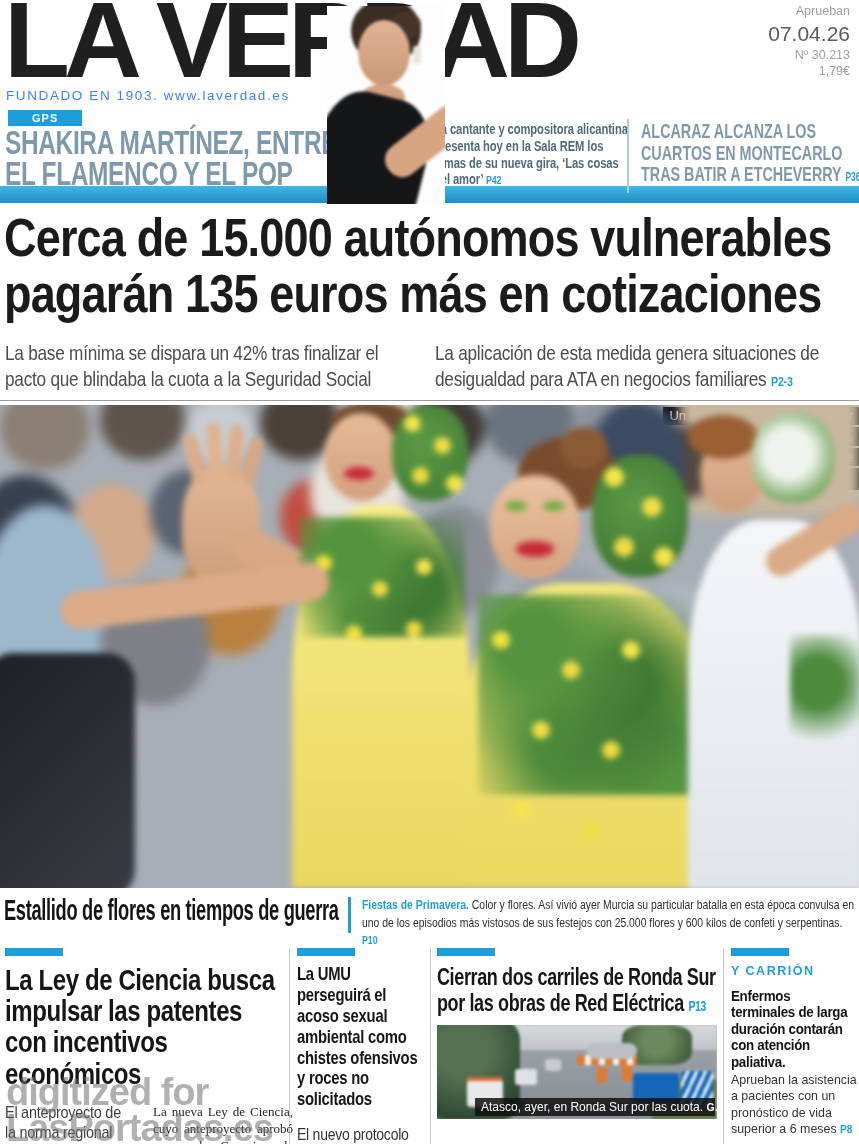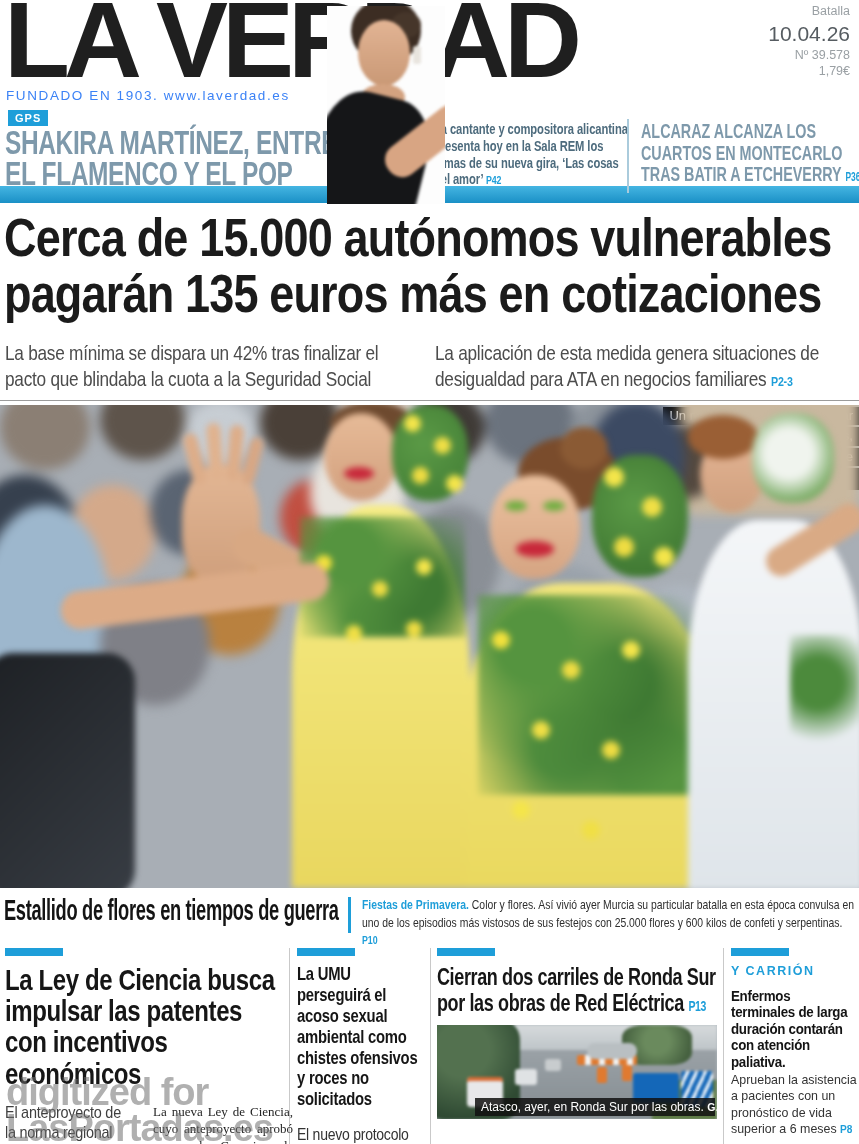--- a/index.html
+++ b/index.html
@@ -15,21 +15,21 @@
   .dateblock .day{font-size:12.5px;}
   .dateblock .date{font-size:21px;color:#565c61;margin:1px 0;}
   .dateblock .issue,.dateblock .price{font-size:12.5px;}
 
   
   .promo-photo{left:327px;top:6px;width:118px;height:198px;background:#fdfdfd;overflow:hidden;z-index:4;}
   .promo-inner{position:absolute;inset:0;filter:blur(1.5px);}
   .sk{position:absolute;border-radius:50%;}
 
   .gps-badge{left:8px;top:110px;background:#1e9ed9;color:#fff;font-size:11px;font-weight:bold;
-             letter-spacing:1px;padding:2px 7px;z-index:3;}
+             letter-spacing:1px;padding:2px 24px;z-index:3;}
   .gps-head{left:5px;top:127px;font-size:34px;font-weight:bold;color:#7e99ab;line-height:0.92;
             letter-spacing:-0.5px;transform:scaleX(0.72);transform-origin:0 0;white-space:nowrap;z-index:3;}
   .gps-blurb{left:434px;top:121px;width:246px;font-size:14px;font-weight:bold;color:#4d6b7d;
              line-height:1.2;letter-spacing:-0.1px;transform:scaleX(0.8);transform-origin:0 0;z-index:3;}
   .vdiv-header{left:627px;top:119px;width:2px;height:74px;background:#aacbdc;z-index:3;}
   .alcaraz{left:641px;top:120px;font-size:20.5px;font-weight:bold;color:#7e99ab;line-height:1.05;
            letter-spacing:0;transform:scaleX(0.7);transform-origin:0 0;white-space:nowrap;z-index:3;}
   .pageref{color:#1e9ed9;font-weight:bold;}
   .bluebar{left:0;top:186px;width:859px;height:17px;
            background:linear-gradient(180deg,#45b5e2,#1a90c6);z-index:2;}
@@ -99,23 +99,23 @@
              line-height:0.95;letter-spacing:-1px;z-index:9;}
 </style>
 </head>
 <body>
 
 <div class="page">
 
   <div class="abs masthead">LA VERDAD</div>
   <div class="abs founded">FUNDADO EN 1903. www.laverdad.es</div>
   <div class="abs dateblock">
-    <div class="day">Batalla</div>
-    <div class="date">10.04.26</div>
-    <div class="issue">Nº 39.578</div>
+    <div class="day">Aprueban</div>
+    <div class="date">07.04.26</div>
+    <div class="issue">Nº 30.213</div>
     <div class="price">1,79€</div>
   </div>
 
   <div class="abs promo-photo">
     <div class="promo-inner">
       <div class="sk" style="left:24px;top:-8px;width:70px;height:66px;background:#3c2d23;"></div>
       <div class="sk" style="left:64px;top:6px;width:30px;height:26px;background:#46362a;"></div>
       <div class="sk" style="left:31px;top:14px;width:52px;height:66px;background:linear-gradient(180deg,#e2b494,#c99875);"></div>
       <div class="sk" style="left:34px;top:78px;width:44px;height:26px;background:#d3a280;"></div>
       <div class="sk" style="left:-14px;top:88px;width:110px;height:150px;background:#151618;border-radius:35%;transform:rotate(14deg);"></div>
@@ -275,21 +275,21 @@
         <div class="abs" style="left:78px;top:44px;width:22px;height:16px;background:#dfe2e4;border-radius:3px;"></div>
         <div class="abs" style="left:108px;top:34px;width:16px;height:12px;background:#c8ccce;border-radius:3px;"></div>
         <div class="abs" style="left:140px;top:30px;width:60px;height:10px;background:repeating-linear-gradient(90deg,#e07a30 0 8px,#f3f3f3 8px 14px);border-radius:2px;"></div>
         <div class="abs" style="left:160px;top:42px;width:10px;height:16px;background:#e07a30;border-radius:2px;"></div>
         <div class="abs" style="left:185px;top:40px;width:10px;height:16px;background:#e07a30;border-radius:2px;"></div>
         <div class="abs" style="left:150px;top:18px;width:50px;height:16px;background:#b9bfc2;border-radius:8px;"></div>
         <div class="abs" style="left:196px;top:48px;width:46px;height:30px;background:#1467b8;border-radius:3px;"></div>
         <div class="abs" style="left:244px;top:46px;width:32px;height:36px;background:repeating-linear-gradient(115deg,#1467b8 0 5px,#ffffff 5px 8px);border-radius:3px;"></div>
       </div>
       <div class="caption3">
-        <span>Atasco, ayer, en Ronda Sur por las obras. </span><span class="credit">G. CARRIÓN</span>
+        <span>Atasco, ayer, en Ronda Sur por las cuota. </span><span class="credit">G. CARRIÓN</span>
       </div>
     </div>
   </div>
 
   <div class="abs col col4">
     <div class="colbar"></div>
     <div class="section-label">Y CARRIÓN</div>
     <div>
       <div class="item-lead">Enfermos terminales de larga duración contarán con atención paliativa.</div>
       <div class="item-body">

